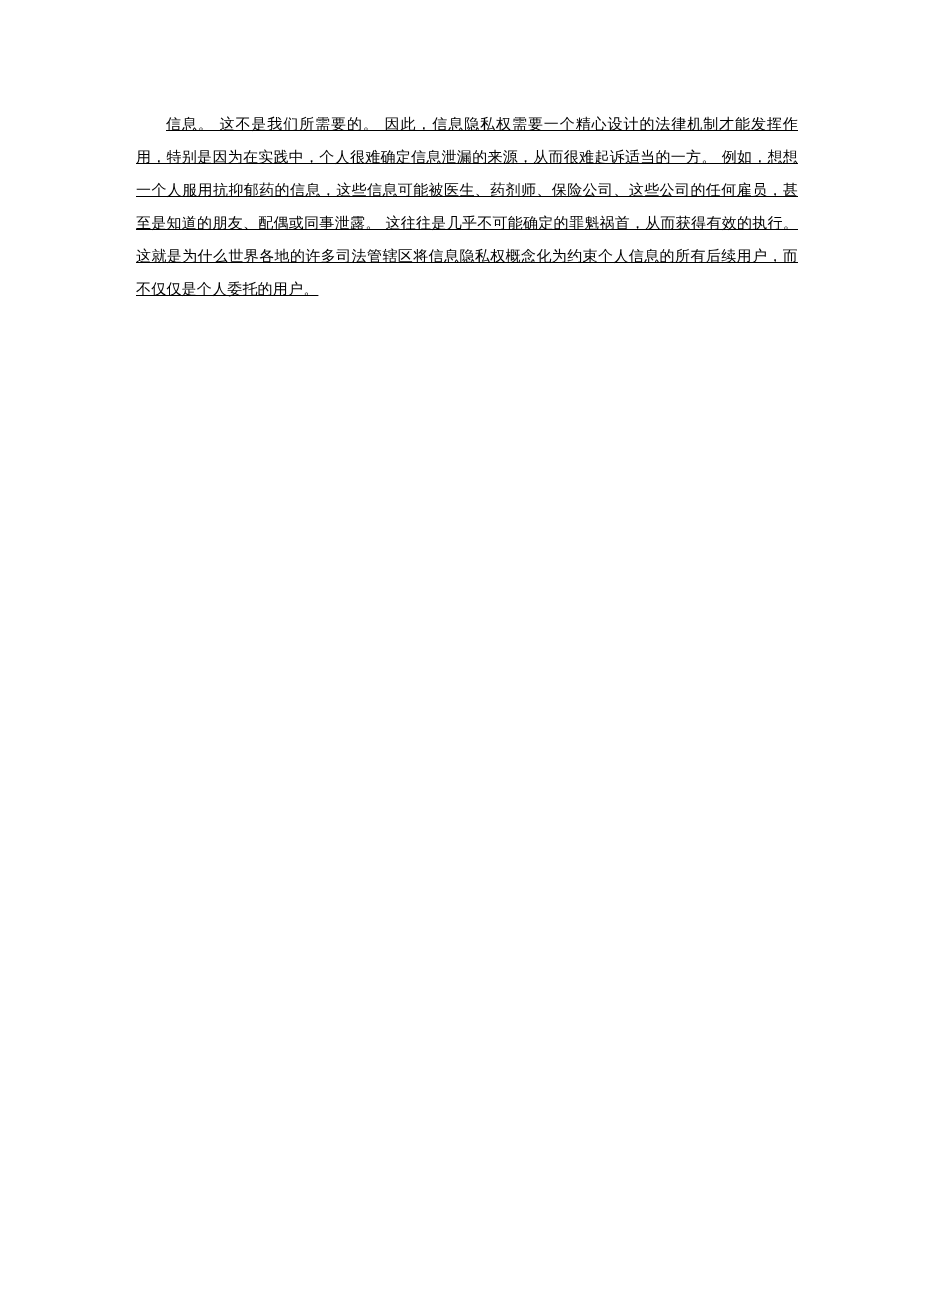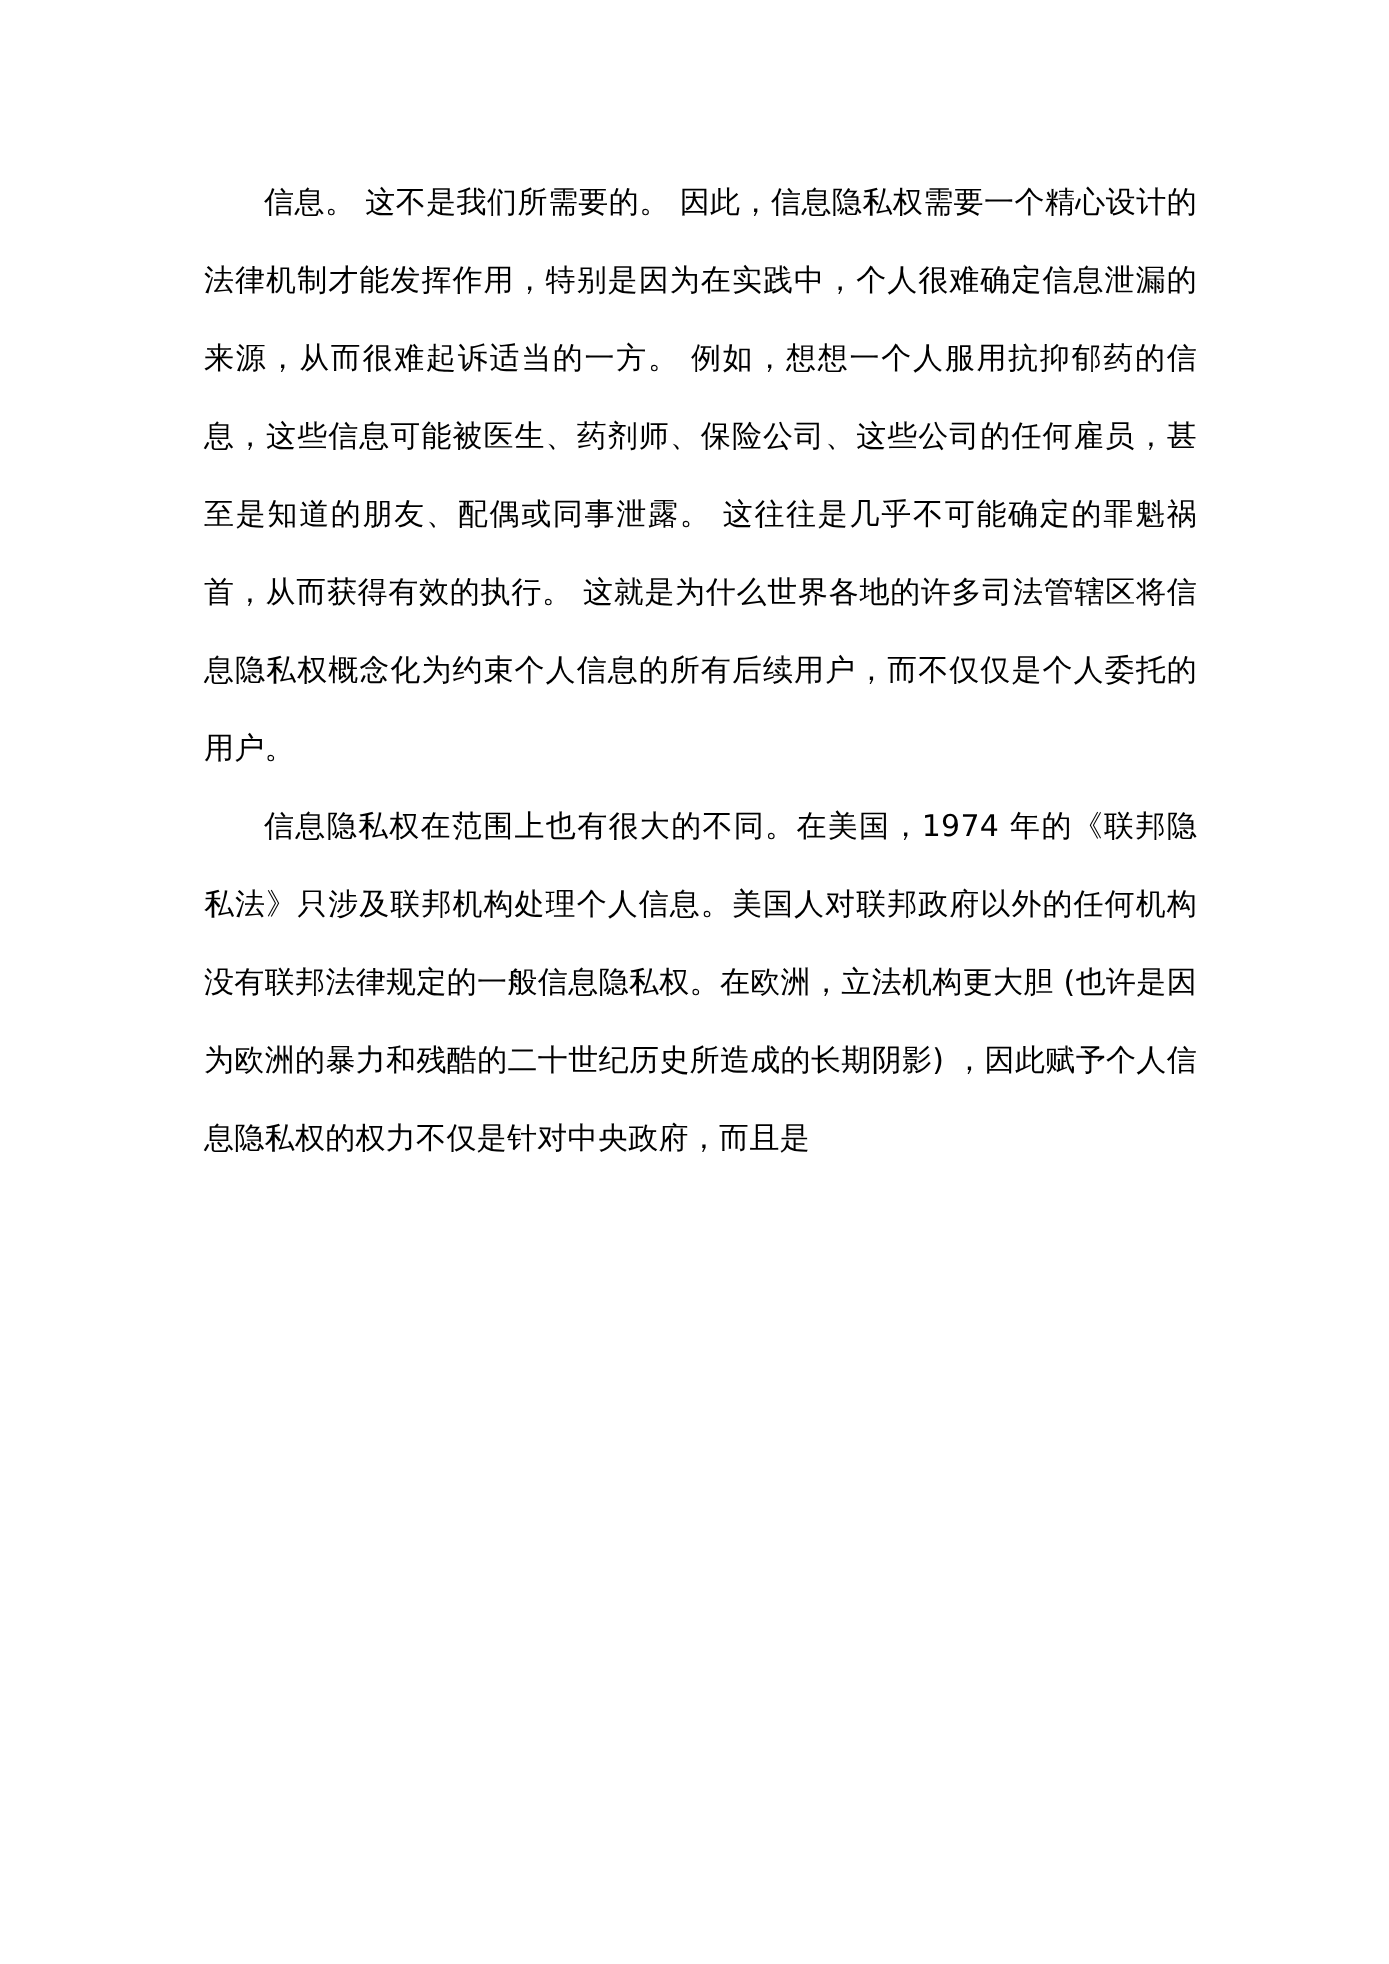--- a/index.html
+++ b/index.html
@@ -16,36 +16,36 @@
   }
   .page {
     position: relative;
     width: 926px;
     height: 1309px;
     background: #ffffff;
     box-sizing: border-box;
     padding: 108px 128px 0 136px;
   }
   .doc-body {
-    font-size: 20px;
-    line-height: 52px;
+    font-size: 15px;
+    line-height: 33px;
     text-align: justify;
     text-justify: inter-ideograph;
     letter-spacing: 0.2px;
+    text-decoration: underline;
   }
   .para {
     margin: 0 0 0 0;
     text-indent: 2em;
     white-space: normal;
   }
   .para + .para {
     margin-top: 0px;
   }
 </style>
 </head>
 <body>
 
 <div class="page">
   <div class="doc-body">
     <p class="para">信息。 这不是我们所需要的。 因此，信息隐私权需要一个精心设计的法律机制才能发挥作用，特别是因为在实践中，个人很难确定信息泄漏的来源，从而很难起诉适当的一方。 例如，想想一个人服用抗抑郁药的信息，这些信息可能被医生、药剂师、保险公司、这些公司的任何雇员，甚至是知道的朋友、配偶或同事泄露。 这往往是几乎不可能确定的罪魁祸首，从而获得有效的执行。 这就是为什么世界各地的许多司法管辖区将信息隐私权概念化为约束个人信息的所有后续用户，而不仅仅是个人委托的用户。</p>
-    <p class="para">信息隐私权在范围上也有很大的不同。在美国，1974 年的《联邦隐私法》只涉及联邦机构处理个人信息。美国人对联邦政府以外的任何机构没有联邦法律规定的一般信息隐私权。在欧洲，立法机构更大胆 (也许是因为欧洲的暴力和残酷的二十世纪历史所造成的长期阴影) ，因此赋予个人信息隐私权的权力不仅是针对中央政府，而且是</p>
   </div>
 </div>
 
 </body></html>

